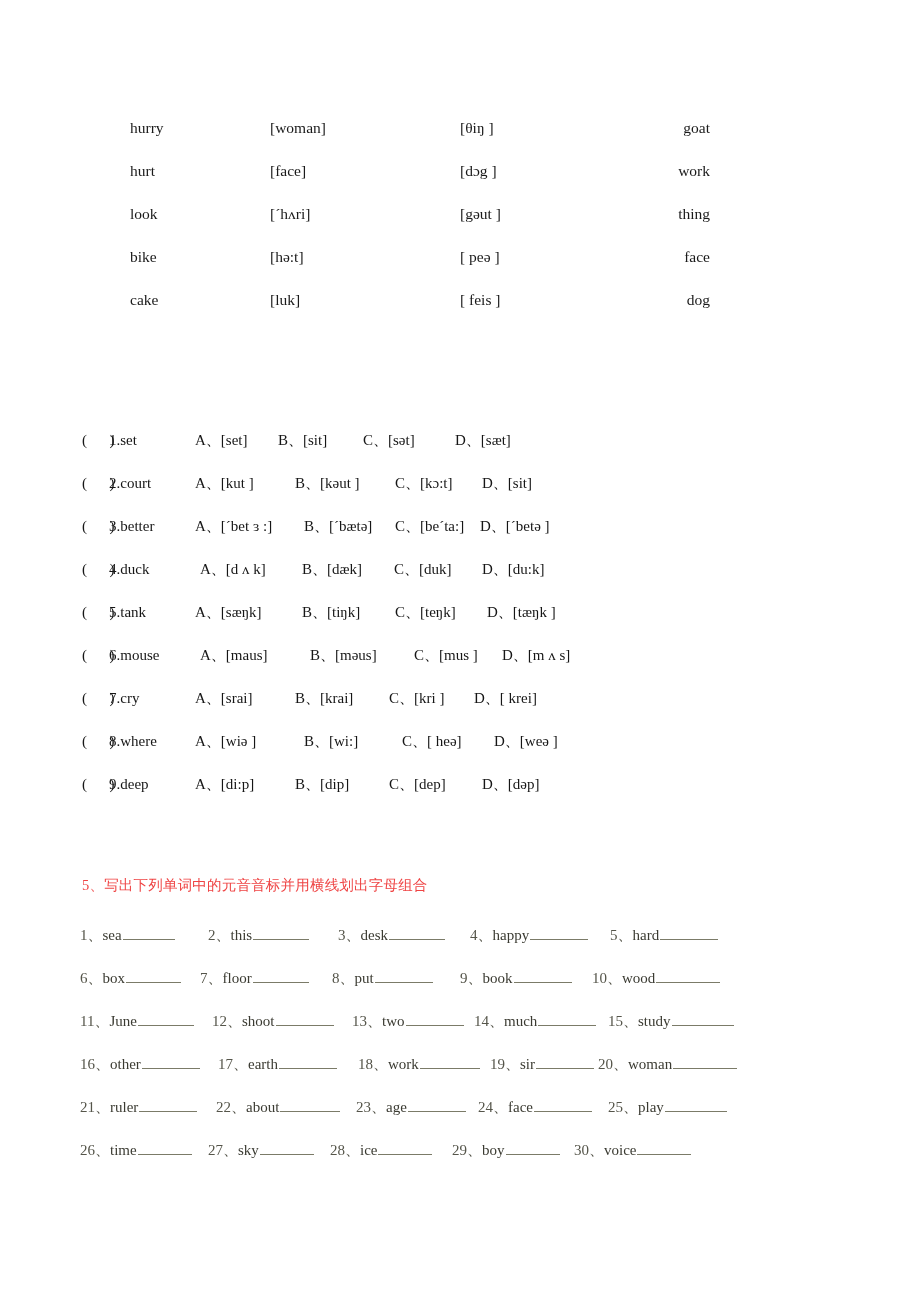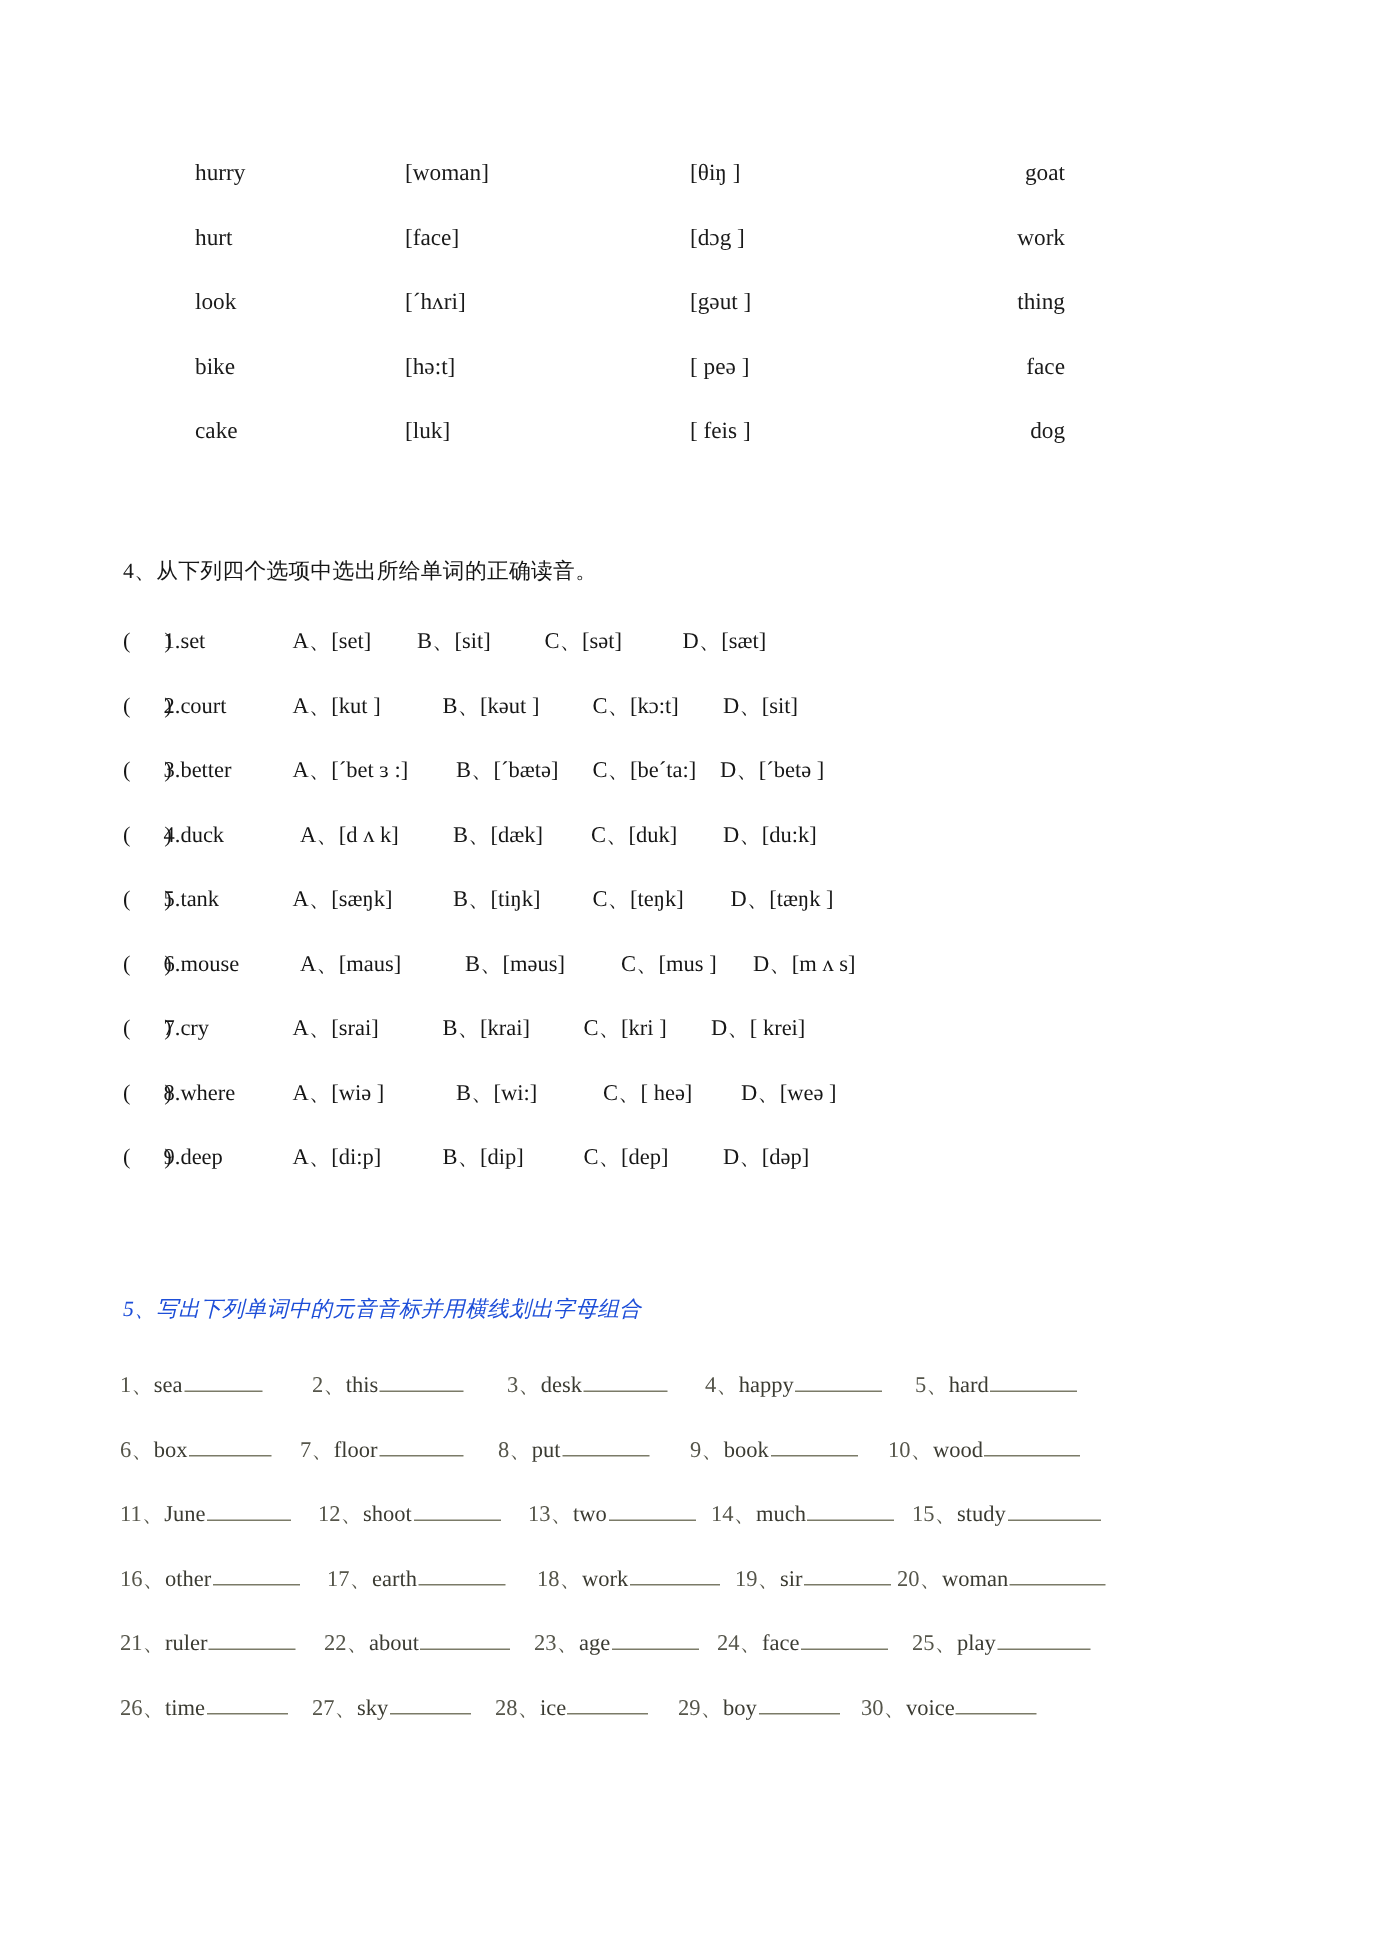--- a/index.html
+++ b/index.html
@@ -11,21 +11,21 @@
     width: 920px;
     height: 1302px;
     position: relative;
     font-family: "Liberation Serif", "DejaVu Serif", serif;
     color: #1a1a1a;
     overflow: hidden;
   }
 
   .page {
     position: absolute;
-    left: 0; top: 0;
+    left: 0; top: 12px;
     width: 920px;
     height: 1002px;
   }
 
   
   .wordgrid {
     position: absolute;
     left: 130px;
     top: 106px;
     width: 580px;
@@ -55,22 +55,21 @@
     white-space: pre;
   }
   #heading-4 {
     left: 82px;
     top: 371px;
     color: #161616;
   }
   #heading-5 {
     left: 82px;
     top: 863px;
-    color: #1d4ed8;
-    font-style: italic;
+    color: #ef4444;
   }
 
   
   .mc-block {
     position: absolute;
     left: 82px;
     top: 418px;
     width: 720px;
   }
   .mc-row {
@@ -161,21 +160,20 @@
         <div class="cell c3">face</div>
       </div>
       <div class="wrow">
         <div class="cell c0">cake</div>
         <div class="cell c1">[luk]</div>
         <div class="cell c2">[ feis ]</div>
         <div class="cell c3">dog</div>
       </div>
     </div>
 
-  <div class="sec-heading" id="heading-4">4、从下列四个选项中选出所给单词的正确读音。</div>
 
   <div class="mc-block" id="mcblock">
       <div class="mc-row"><span class="paren">(      )</span><span class="stem">1.set</span><span class="opt" style="left: 113px;"><span>A、</span><span>[set]</span></span><span class="opt" style="left: 196px;"><span>B、</span><span>[sit]</span></span><span class="opt" style="left: 281px;"><span>C、</span><span>[sət]</span></span><span class="opt" style="left: 373px;"><span>D、</span><span>[sæt]</span></span></div>
       <div class="mc-row"><span class="paren">(      )</span><span class="stem">2.court</span><span class="opt" style="left: 113px;"><span>A、</span><span>[kut ]</span></span><span class="opt" style="left: 213px;"><span>B、</span><span>[kəut ]</span></span><span class="opt" style="left: 313px;"><span>C、</span><span>[kɔ:t]</span></span><span class="opt" style="left: 400px;"><span>D、</span><span>[sit]</span></span></div>
       <div class="mc-row"><span class="paren">(      )</span><span class="stem">3.better</span><span class="opt" style="left: 113px;"><span>A、</span><span>[ˊbet ɜ :]</span></span><span class="opt" style="left: 222px;"><span>B、</span><span>[ˊbætə]</span></span><span class="opt" style="left: 313px;"><span>C、</span><span>[beˊta:]</span></span><span class="opt" style="left: 398px;"><span>D、</span><span>[ˊbetə ]</span></span></div>
       <div class="mc-row"><span class="paren">(      )</span><span class="stem">4.duck</span><span class="opt" style="left: 118px;"><span>A、</span><span>[d ʌ k]</span></span><span class="opt" style="left: 220px;"><span>B、</span><span>[dæk]</span></span><span class="opt" style="left: 312px;"><span>C、</span><span>[duk]</span></span><span class="opt" style="left: 400px;"><span>D、</span><span>[du:k]</span></span></div>
       <div class="mc-row"><span class="paren">(      )</span><span class="stem">5.tank</span><span class="opt" style="left: 113px;"><span>A、</span><span>[sæŋk]</span></span><span class="opt" style="left: 220px;"><span>B、</span><span>[tiŋk]</span></span><span class="opt" style="left: 313px;"><span>C、</span><span>[teŋk]</span></span><span class="opt" style="left: 405px;"><span>D、</span><span>[tæŋk ]</span></span></div>
       <div class="mc-row"><span class="paren">(      )</span><span class="stem">6.mouse</span><span class="opt" style="left: 118px;"><span>A、</span><span>[maus]</span></span><span class="opt" style="left: 228px;"><span>B、</span><span>[məus]</span></span><span class="opt" style="left: 332px;"><span>C、</span><span>[mus ]</span></span><span class="opt" style="left: 420px;"><span>D、</span><span>[m ʌ s]</span></span></div>
       <div class="mc-row"><span class="paren">(      )</span><span class="stem">7.cry</span><span class="opt" style="left: 113px;"><span>A、</span><span>[srai]</span></span><span class="opt" style="left: 213px;"><span>B、</span><span>[krai]</span></span><span class="opt" style="left: 307px;"><span>C、</span><span>[kri ]</span></span><span class="opt" style="left: 392px;"><span>D、</span><span>[ krei]</span></span></div>
       <div class="mc-row"><span class="paren">(      )</span><span class="stem">8.where</span><span class="opt" style="left: 113px;"><span>A、</span><span>[wiə ]</span></span><span class="opt" style="left: 222px;"><span>B、</span><span>[wi:]</span></span><span class="opt" style="left: 320px;"><span>C、</span><span>[ heə]</span></span><span class="opt" style="left: 412px;"><span>D、</span><span>[weə ]</span></span></div>

